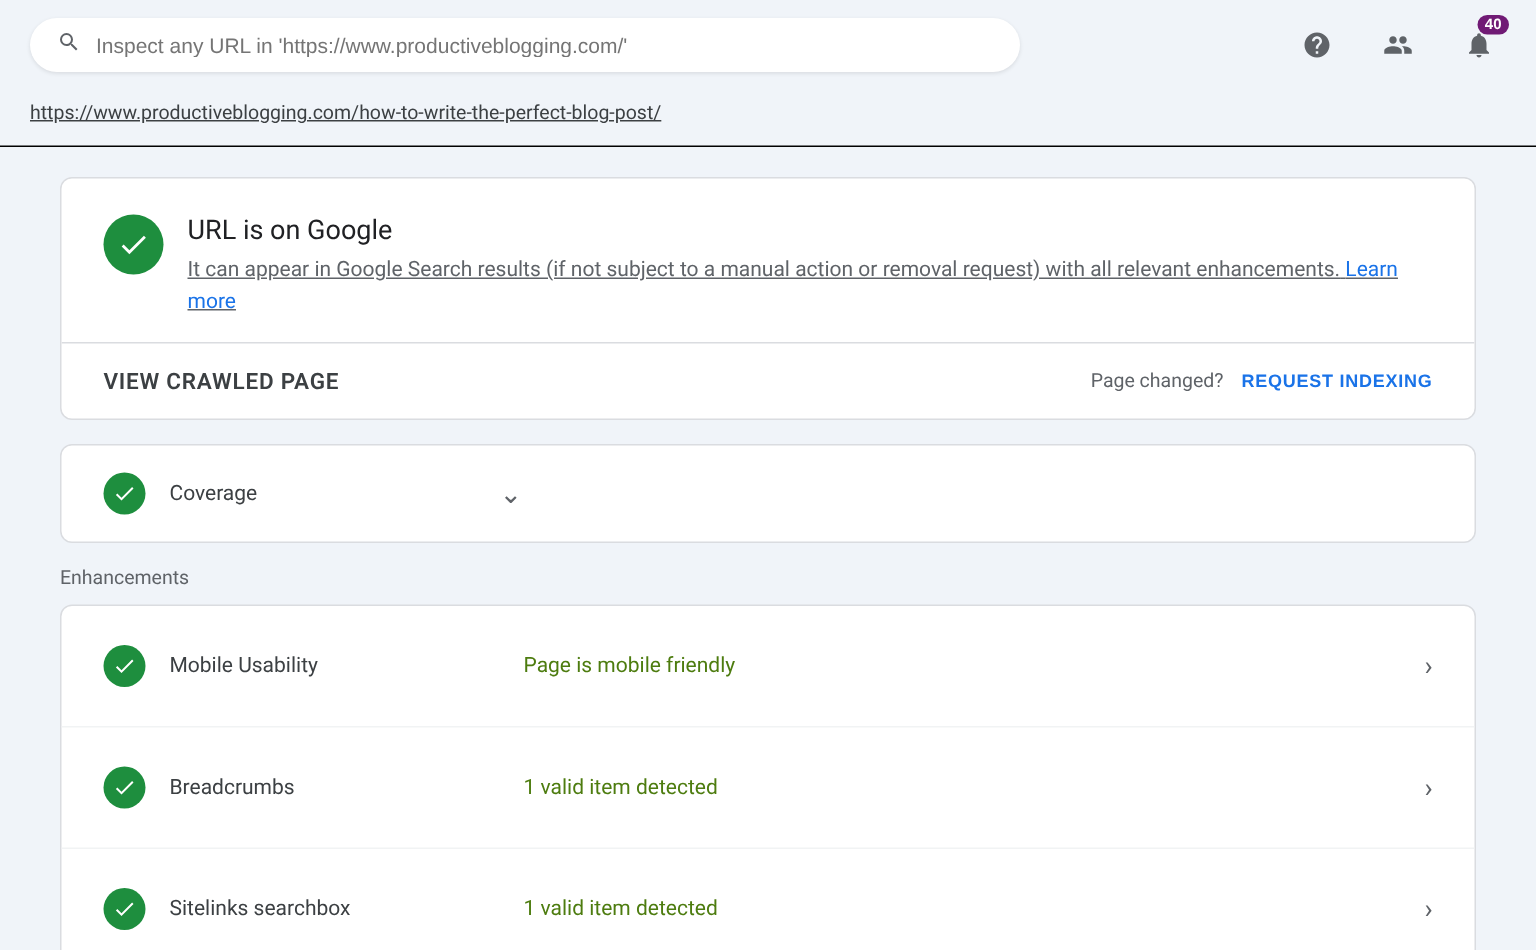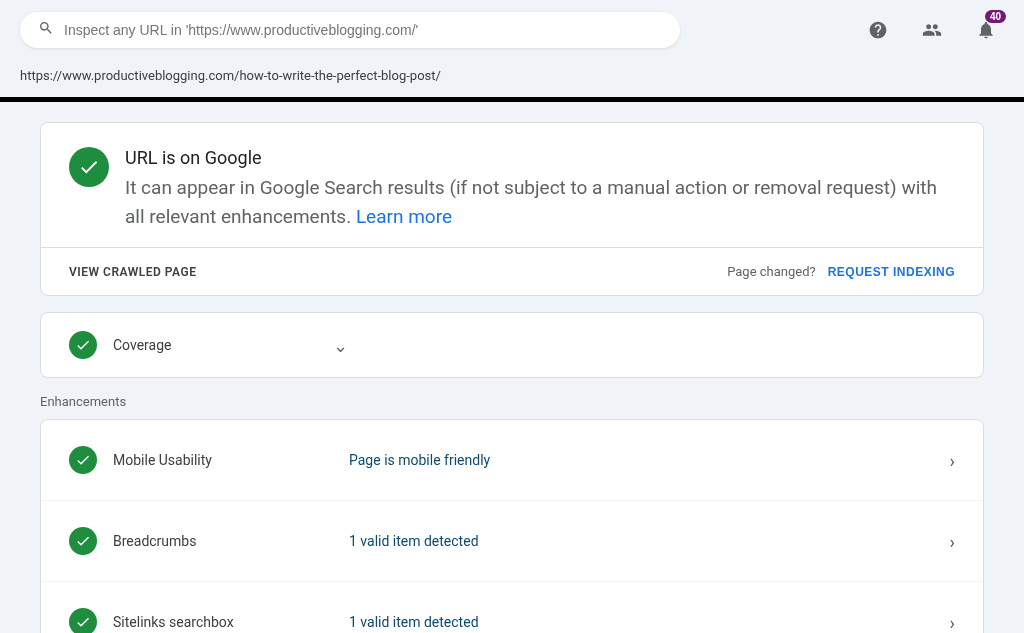--- a/index.html
+++ b/index.html
@@ -77,21 +77,22 @@
       padding: 1px 5px;
       min-width: 18px;
       text-align: center;
     }
 
     
     .url-bar {
       padding: 10px 20px 14px 20px;
       font-size: 13px;
       color: #3c4043;
-      border-bottom: 5px solid #000000;
+      border-bottom: 1px solid #000000;
+      text-decoration: underline;
     }
 
     
     .main-content {
       padding: 20px 40px;
       background: #f0f4f9;
     }
 
     
     .card {
@@ -149,42 +150,43 @@
     }
 
     .url-status-title {
       font-size: 18px;
       font-weight: 400;
       color: #202124;
       margin-bottom: 6px;
     }
 
     .url-status-desc {
-      font-size: 19px;
+      font-size: 14px;
       color: #5f6368;
       line-height: 1.5;
+      text-decoration: underline;
     }
 
     .url-status-desc a {
       color: #1a73e8;
       text-decoration: none;
     }
 
     
     .action-bar {
       display: flex;
       align-items: center;
       justify-content: space-between;
       padding: 16px 28px;
       border-top: 1px solid #dadce0;
       margin-top: 16px;
     }
 
     .action-link {
-      font-size: 12px;
+      font-size: 15px;
       font-weight: 600;
       color: #3c4043;
       letter-spacing: 0.5px;
       text-transform: uppercase;
       cursor: pointer;
       text-decoration: none;
     }
 
     .action-bar-right {
       display: flex;
@@ -255,21 +257,21 @@
     }
 
     .enhancement-name {
       font-size: 14px;
       color: #3c4043;
       min-width: 220px;
     }
 
     .enhancement-value {
       font-size: 14px;
-      color: #0c4a6e;
+      color: #4d7c0f;
       flex: 1;
     }
 
     .chevron-right {
       color: #5f6368;
       font-size: 18px;
       cursor: pointer;
     }
   </style>
 </head>

